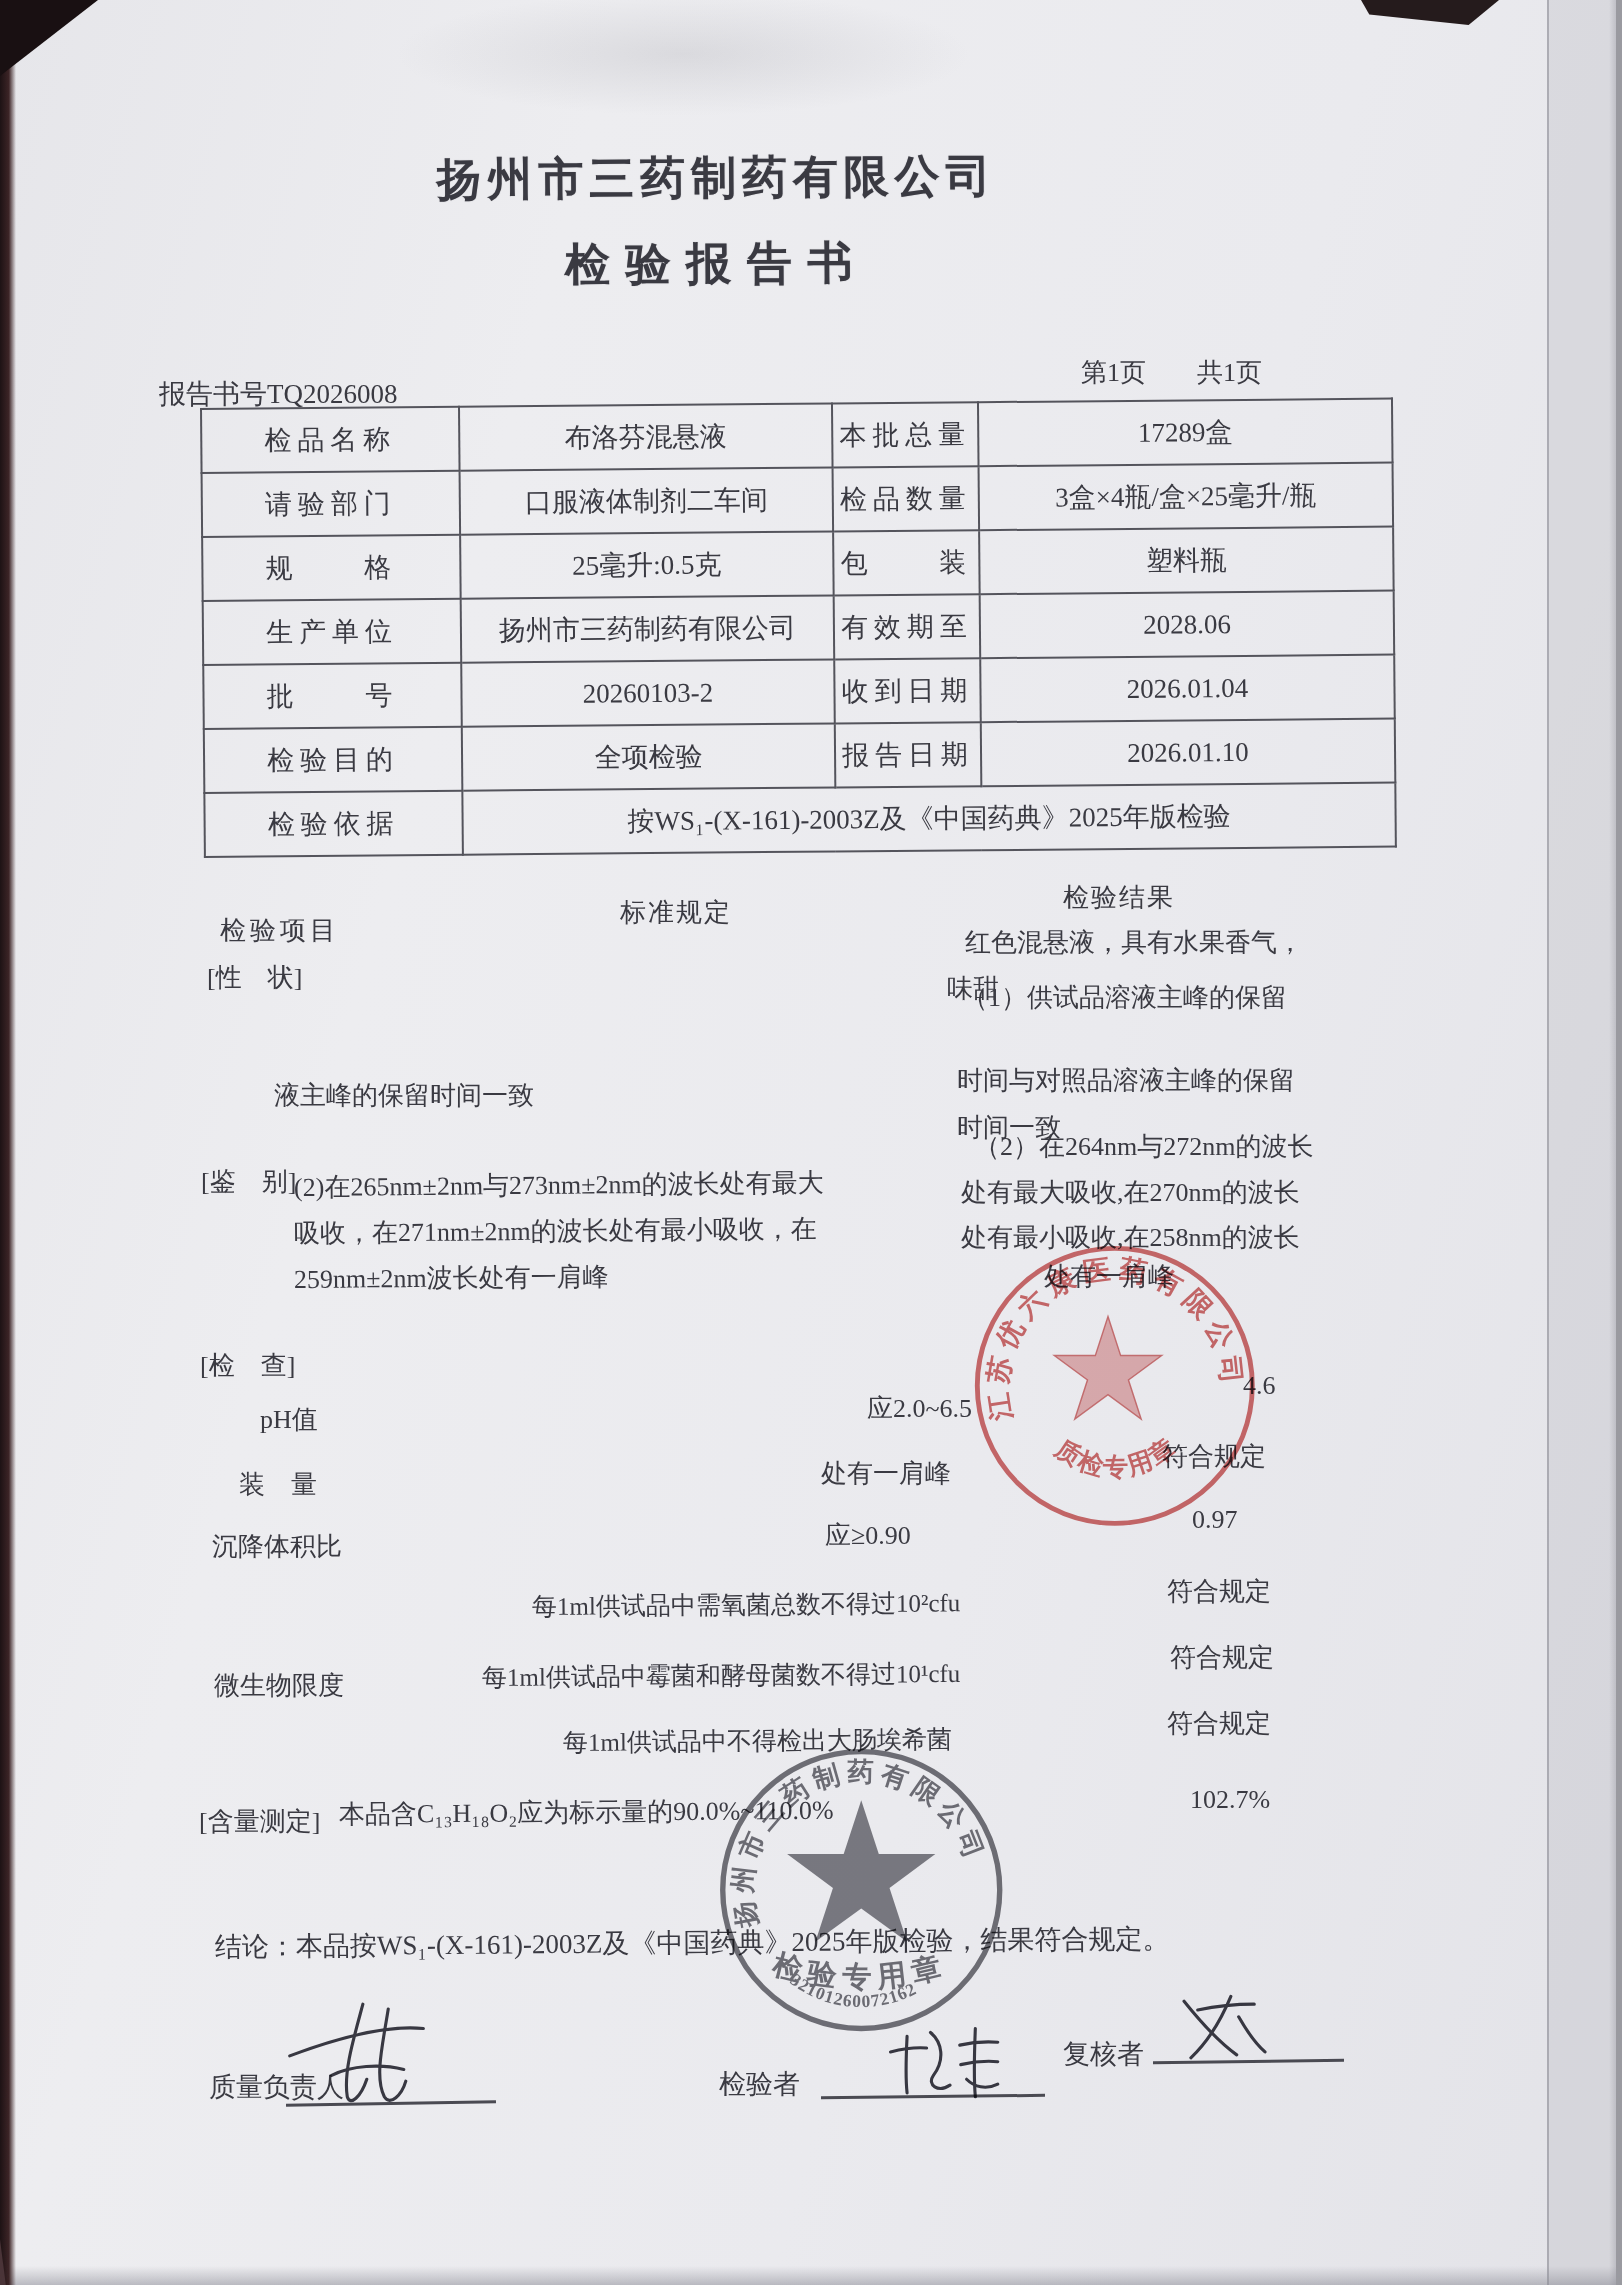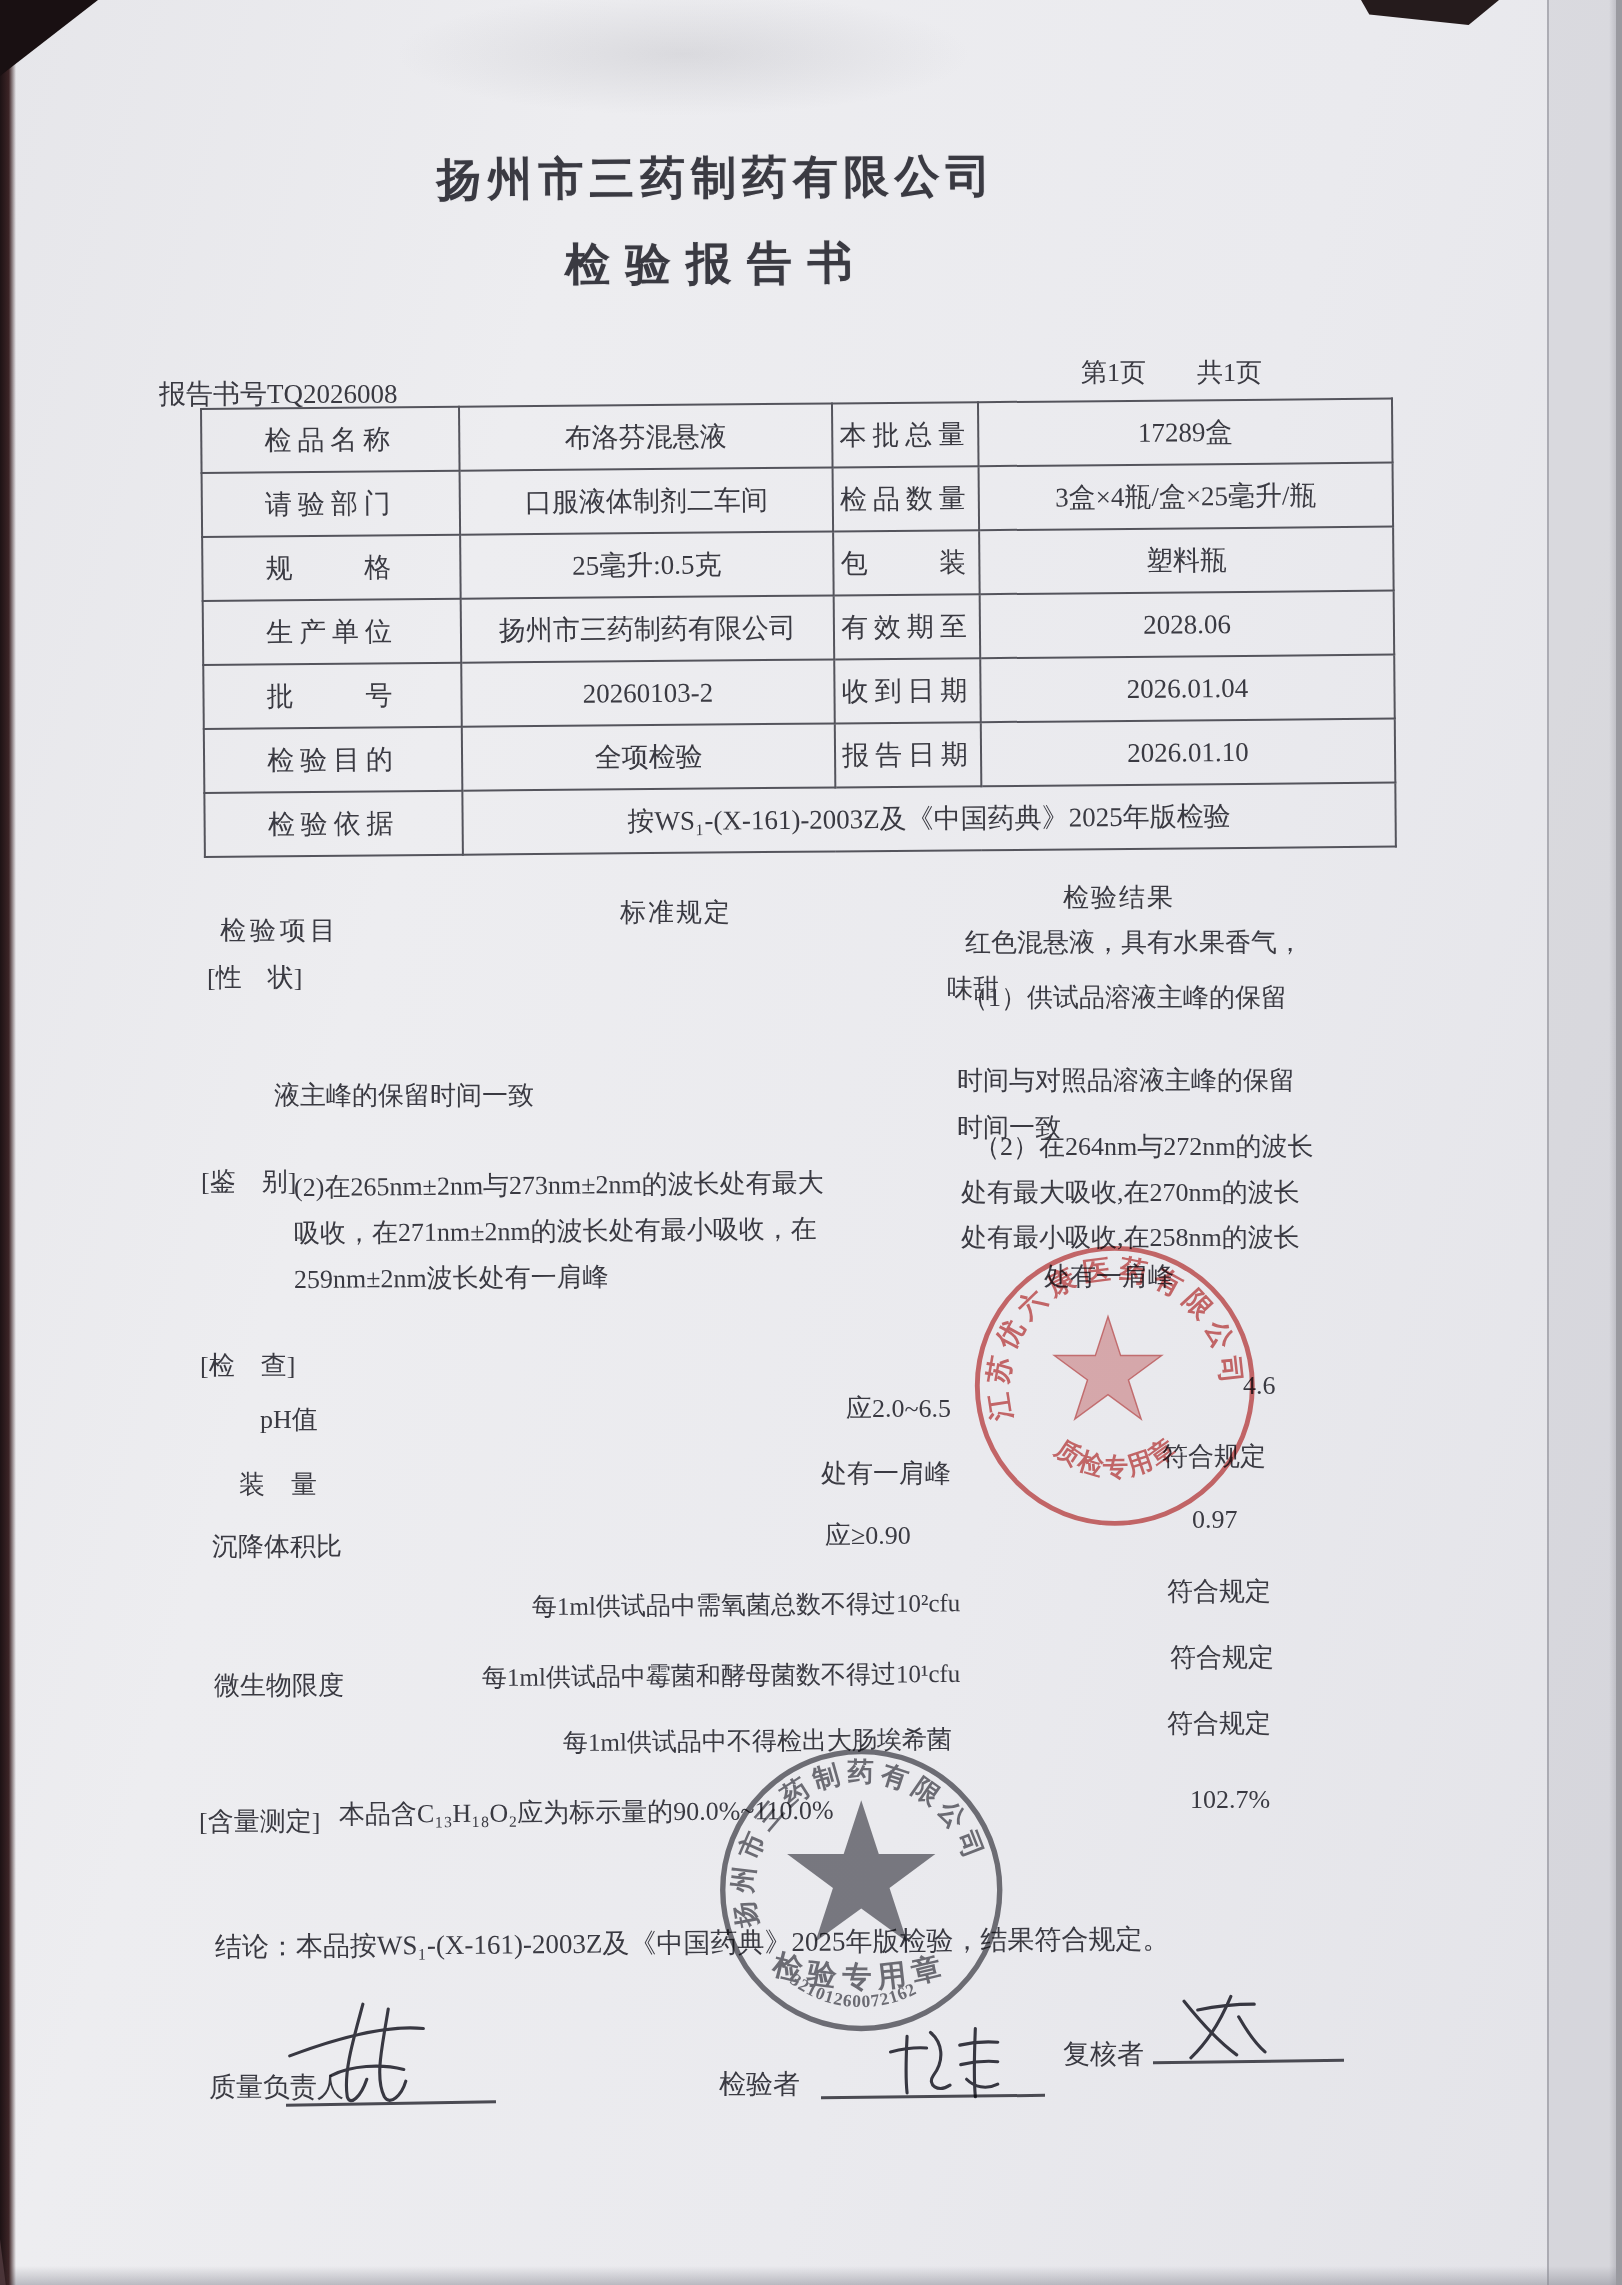--- a/index.html
+++ b/index.html
@@ -134,21 +134,21 @@
   <div class="t f27 rot" style="left:294px;top:1170px;">(2)在265nm±2nm与273nm±2nm的波长处有最大</div>
   <div class="t f27 rot" style="left:294px;top:1216px;">吸收，在271nm±2nm的波长处有最小吸收，在</div>
   <div class="t f27 rot" style="left:294px;top:1262px;">259nm±2nm波长处有一肩峰</div>
   <div class="t f27" style="left:974px;top:1129px;">（2）在264nm与272nm的波长</div>
   <div class="t f27" style="left:961px;top:1175px;">处有最大吸收,在270nm的波长</div>
   <div class="t f27" style="left:961px;top:1220px;">处有最小吸收,在258nm的波长</div>
   <div class="t f27" style="left:1044px;top:1259px;">处有一肩峰</div>
 
   <div class="t f27" style="left:200px;top:1348px;">[检　查]</div>
   <div class="t f27" style="left:260px;top:1402px;">pH值</div>
-  <div class="t f27" style="left:846px;top:1391px;">应2.0~6.5</div>
+  <div class="t f27" style="left:867px;top:1391px;">应2.0~6.5</div>
   <div class="t f27" style="left:1207px;top:1371px;margin-left:36px;">4.6</div>
   <div class="t f27" style="left:239px;top:1467px;">装　量</div>
   <div class="t f27" style="left:821px;top:1456px;">处有一肩峰</div>
   <div class="t f27" style="left:1162px;top:1439px;">符合规定</div>
   <div class="t f27" style="left:212px;top:1529px;">沉降体积比</div>
   <div class="t f27" style="left:825px;top:1518px;">应≥0.90</div>
   <div class="t f27" style="left:1192px;top:1505px;">0.97</div>
 
   <div class="t f26 rot" style="left:532px;top:1590px;">每1ml供试品中需氧菌总数不得过10²cfu</div>
   <div class="t f27" style="left:1167px;top:1574px;">符合规定</div>

